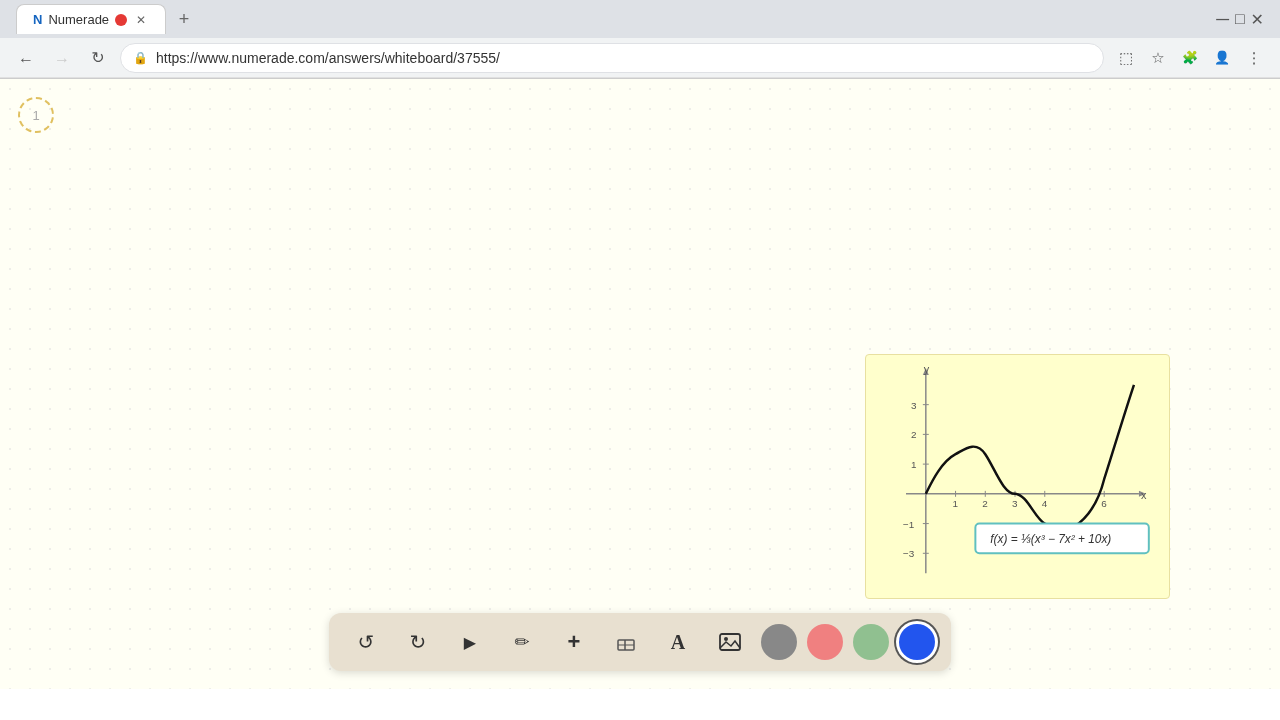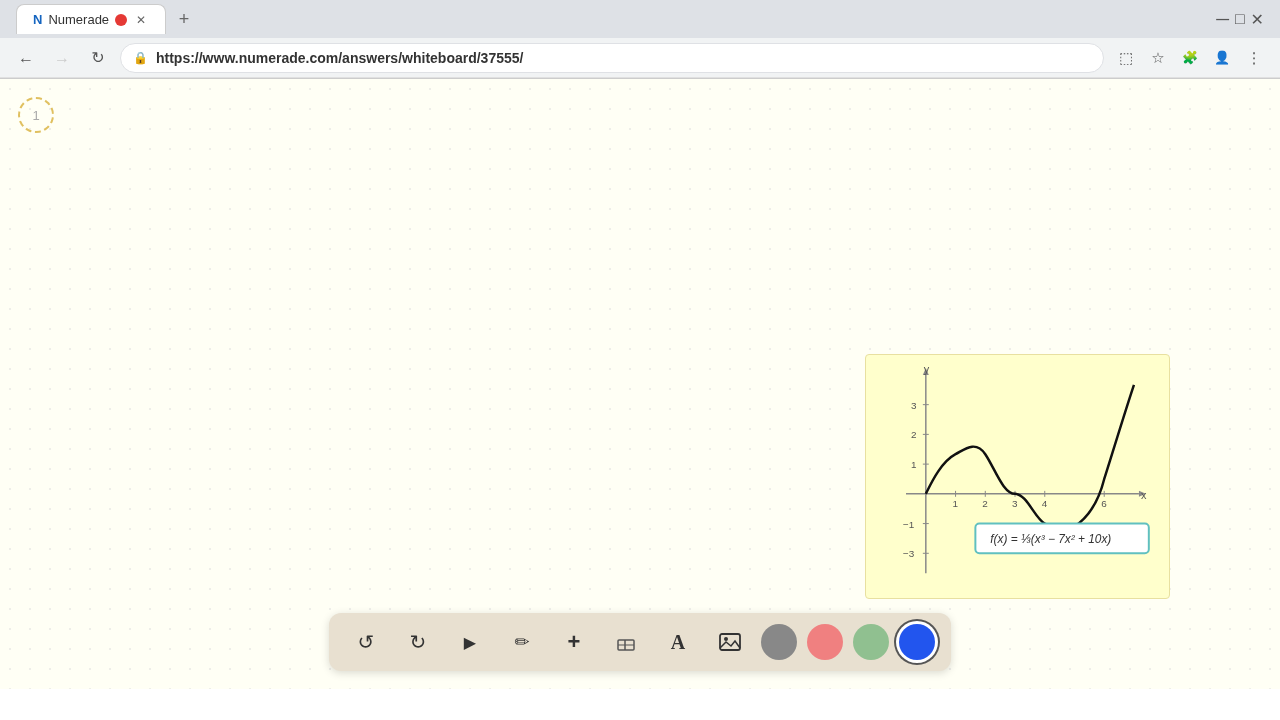--- a/index.html
+++ b/index.html
@@ -77,21 +77,21 @@
       display: flex;
       align-items: center;
       background: #fff;
       border: 1px solid #dfe1e5;
       border-radius: 20px;
       padding: 4px 12px;
       height: 30px;
       gap: 8px;
     }
     .address-bar-lock { color: #555; font-size: 12px; }
-    .address-bar-url { font-size: 14px; color: #333; flex: 1; font-weight: bold; }
+    .address-bar-url { font-size: 14px; color: #333; flex: 1; }
     .nav-actions {
       display: flex; gap: 4px; align-items: center;
     }
     .nav-action-btn {
       width: 28px; height: 28px; border-radius: 50%; display: flex; align-items: center; justify-content: center;
       background: transparent; border: none; cursor: pointer; color: #555; font-size: 15px;
     }
 
     
     .whiteboard {

